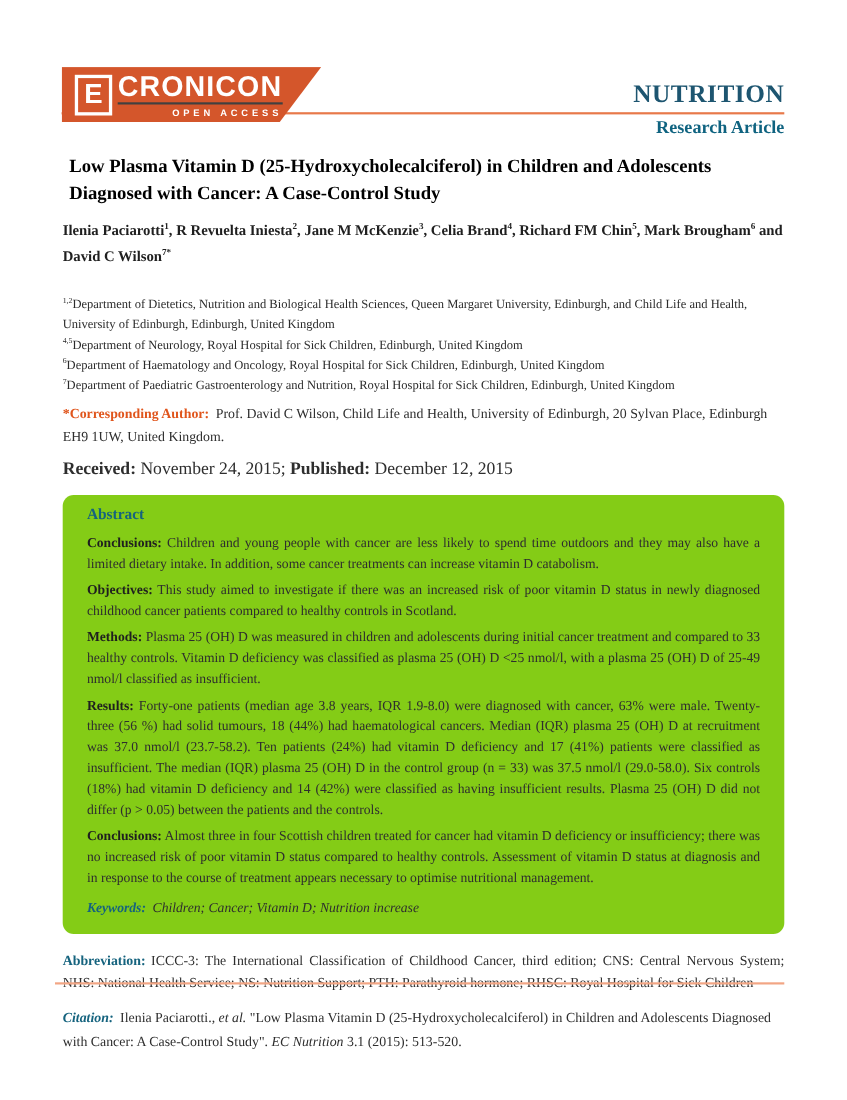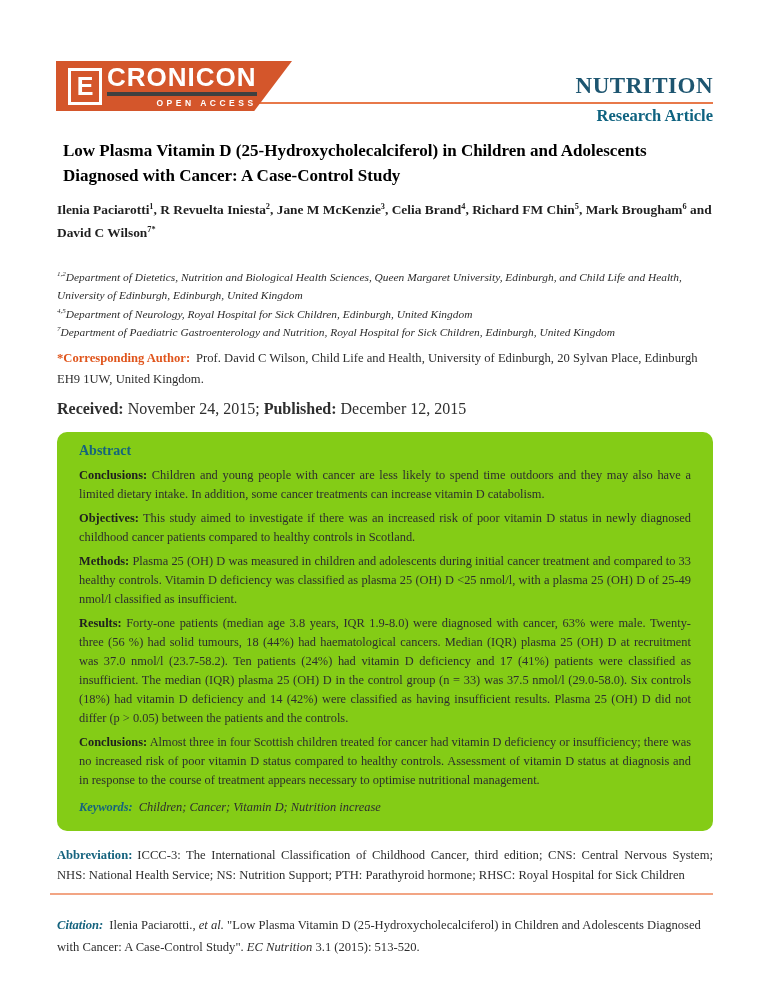--- a/index.html
+++ b/index.html
@@ -8,36 +8,36 @@
 
   
   .logo{position:absolute;left:56px;top:61px;width:236px;height:50px;background:#D4562B;
         clip-path:polygon(0 0,100% 0,84% 100%,0 100%);z-index:2;display:flex;align-items:center;}
   .logo-inner{display:flex;align-items:center;padding-left:12px;gap:5px;}
   .logo-e{display:flex;align-items:center;justify-content:center;width:28px;height:31px;
           border:3px solid #ffffff;color:#ffffff;font-family:"Liberation Sans",sans-serif;
           font-weight:bold;font-size:25px;line-height:1;}
   .logo-col{display:flex;flex-direction:column;}
   .logo-name{font-family:"Liberation Sans",sans-serif;font-weight:bold;font-size:26px;
-             color:#ffffff;letter-spacing:1px;line-height:1;border-bottom:4px solid #404040;
+             color:#ffffff;letter-spacing:1px;line-height:1;border-bottom:2px solid #404040;
              padding-bottom:2px;}
   .logo-tagline{font-family:"Liberation Sans",sans-serif;font-weight:bold;font-size:8.5px;
                 color:#ffffff;letter-spacing:3.5px;text-align:right;margin-top:2px;}
   .header-rule{position:absolute;left:56px;right:57px;top:102px;height:2px;background:#E8794A;z-index:1;}
   .journal-name{position:absolute;right:57px;top:72px;font-weight:bold;font-size:23px;
                 color:#1D5570;letter-spacing:0.5px;line-height:1.2;}
   .article-type{position:absolute;right:57px;top:106px;font-weight:bold;font-size:16.5px;color:#0F6380;}
 
   
   .content{position:absolute;top:138px;left:57px;width:656px;}
   .title{margin:0 6px 10px;text-align:left;color:#000000;font-size:17px;
          line-height:25px;font-weight:bold;}
   .authors{margin:0 0 4px;font-size:13.4px;font-weight:bold;color:#1f1f1f;line-height:23px;}
   sup{font-size:0.62em;line-height:0;}
-  .affiliations{font-style:italic;font-size:11.4px;line-height:18.4px;color:#2b2b2b;margin-top:24px;}
+  .affiliations{font-size:11.4px;line-height:18.4px;color:#2b2b2b;margin-top:24px;}
   .affil{margin:0;}
   .corresponding{margin:6px 0 0;font-size:12.6px;line-height:21px;}
   .corr-label{color:#E0551C;margin-right:6px;}
   .received{margin:8px 0 0;font-size:16px;line-height:22px;}
 
   .abstract-box{margin:12px 0 0;background:#84cc16;border-radius:10px;padding:10px 22px 14px;}
   .abstract-heading{color:#15637E;font-size:14px;font-weight:bold;line-height:18px;margin:0 0 6px;}
   .abs-para{font-size:12.4px;line-height:19px;margin:0 0 5px;text-align:justify;}
   .abs-para strong{color:#1f1f1f;}
   .keywords{margin:8px 0 0;font-size:12.4px;font-style:italic;line-height:19px;}
@@ -72,20 +72,21 @@
 
   <div class="content">
 
     <h1 class="title">Low Plasma Vitamin D (25-Hydroxycholecalciferol) in Children and Adolescents Diagnosed with Cancer: A Case-Control Study</h1>
 
     <p class="authors"><span>Ilenia Paciarotti</span><sup>1</sup><span>, </span><span>R Revuelta Iniesta</span><sup>2</sup><span>, </span><span>Jane M McKenzie</span><sup>3</sup><span>, </span><span>Celia Brand</span><sup>4</sup><span>, </span><span>Richard FM Chin</span><sup>5</sup><span>, </span><span>Mark Brougham</span><sup>6</sup><span> and </span><span>David C Wilson</span><sup>7*</sup></p>
 
     <div class="affiliations">
       <p class="affil"><sup>1,2</sup><span>Department of Dietetics, Nutrition and Biological Health Sciences, Queen Margaret University, Edinburgh, and Child Life and Health, University of Edinburgh, Edinburgh, United Kingdom</span></p>
       <p class="affil"><sup>4,5</sup><span>Department of Neurology, Royal Hospital for Sick Children, Edinburgh, United Kingdom</span></p>
+      <p class="affil"><sup>6</sup><span>Department of Haematology and Oncology, Royal Hospital for Sick Children, Edinburgh, United Kingdom</span></p>
       <p class="affil"><sup>7</sup><span>Department of Paediatric Gastroenterology and Nutrition, Royal Hospital for Sick Children, Edinburgh, United Kingdom</span></p>
     </div>
 
     <p class="corresponding"><strong class="corr-label">*Corresponding Author:</strong><span>Prof. David C Wilson, Child Life and Health, University of Edinburgh, 20 Sylvan Place, Edinburgh EH9 1UW, United Kingdom.</span></p>
 
     <p class="received"><strong>Received:</strong><span> November 24, 2015; </span><strong>Published:</strong><span> December 12, 2015</span></p>
 
     <div class="abstract-box">
       <h2 class="abstract-heading">Abstract</h2>
       <p class="abs-para"><strong>Conclusions:</strong><span> Children and young people with cancer are less likely to spend time outdoors and they may also have a limited dietary intake. In addition, some cancer treatments can increase vitamin D catabolism.</span></p>

